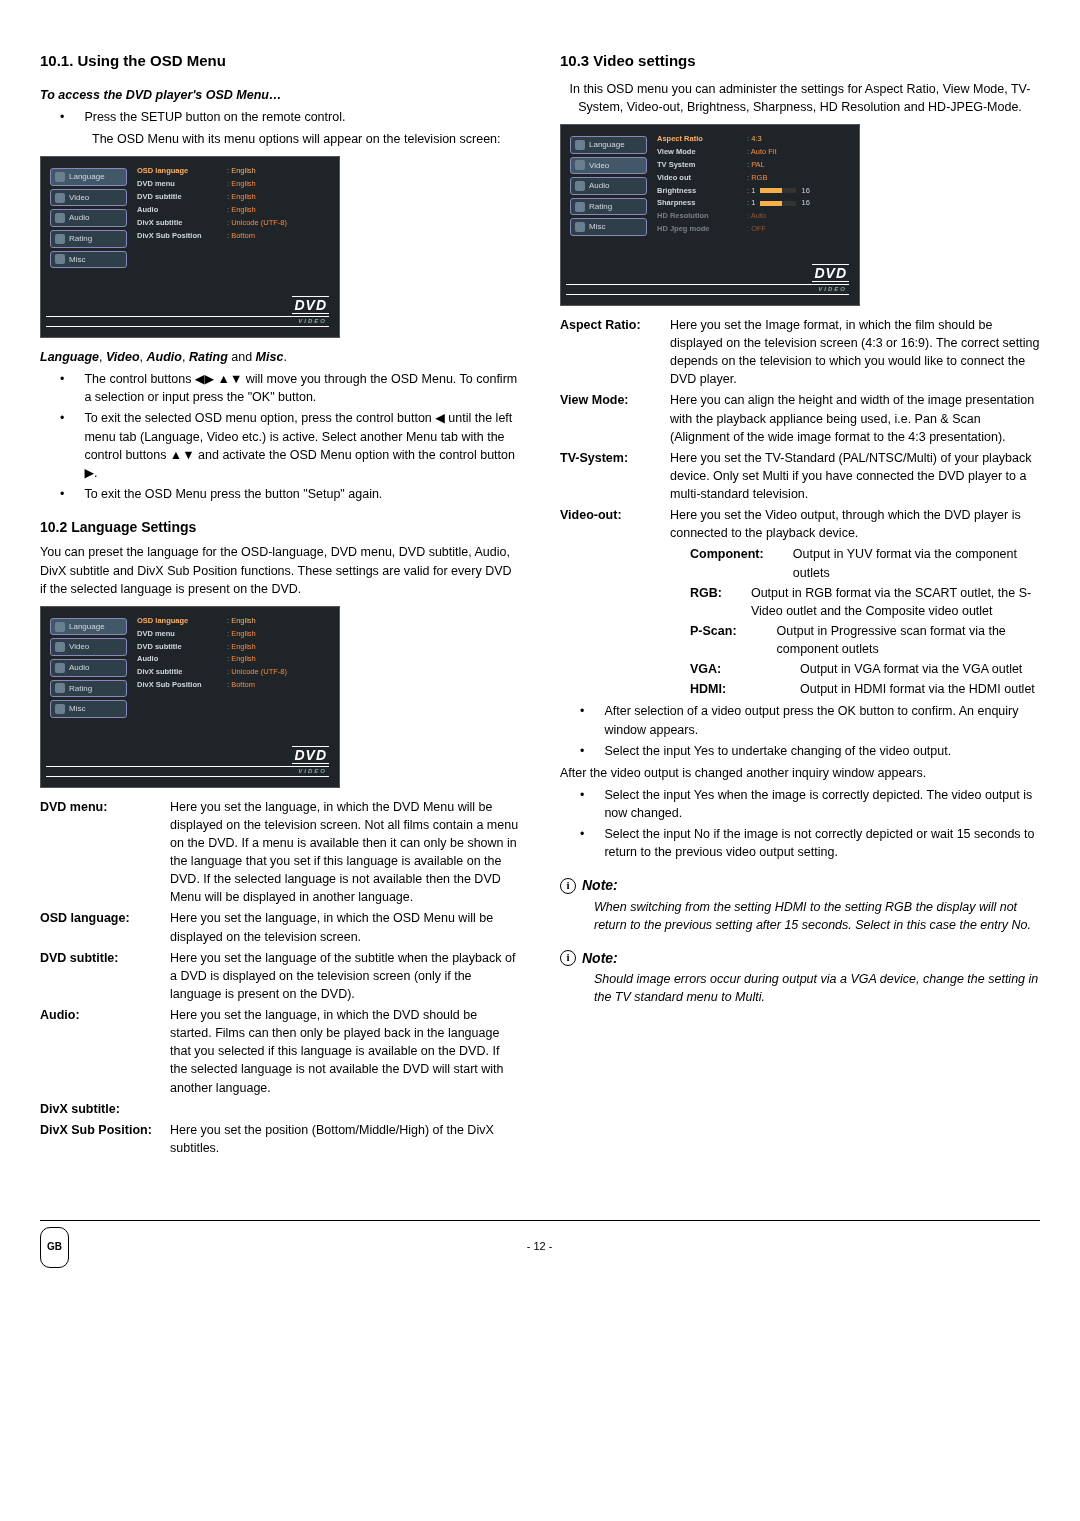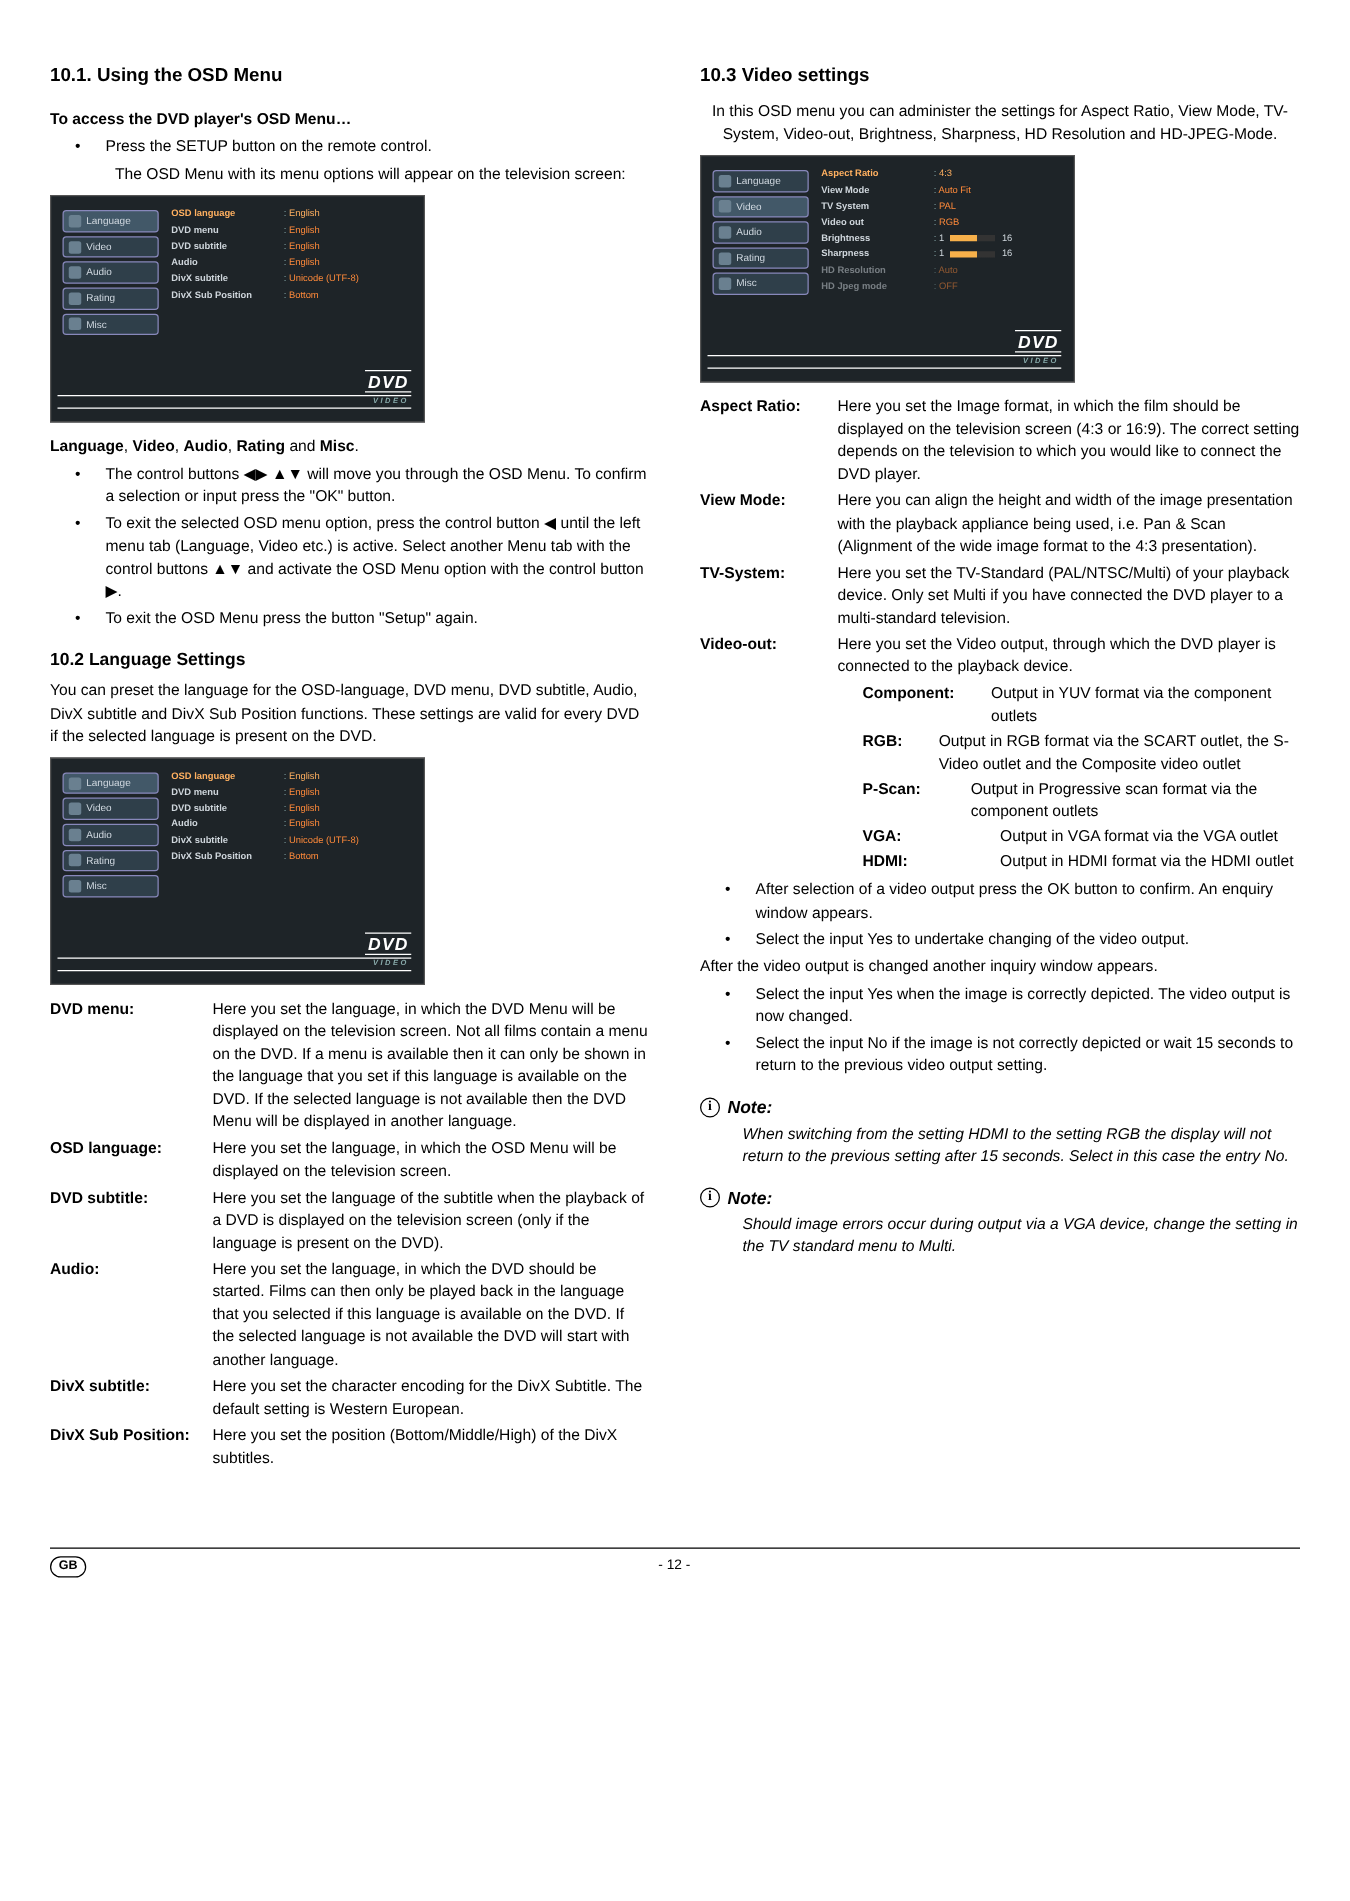--- a/index.html
+++ b/index.html
@@ -1,21 +1,21 @@
 <!DOCTYPE html>
 <html><head>
 <meta charset="utf-8">
 <style>
   * { box-sizing: border-box; margin: 0; padding: 0; }
   body { font-family: Arial, Helvetica, sans-serif; font-size: 12.5px; color: #000; background: #fff; width: 1080px; margin: 0 auto; padding: 50px 40px 30px 40px; line-height: 1.45; }
   .page { display: flex; gap: 40px; }
   .col { flex: 1; min-width: 0; }
   h2 { font-size: 15px; font-weight: bold; margin-bottom: 8px; }
   h3 { font-size: 14px; font-weight: bold; margin-top: 14px; margin-bottom: 6px; }
-  b, .bold { font-weight: bold; }
+  b, .bold { font-weight: bold; font-style: italic; }
   .bullet-list { list-style: none; padding-left: 0; margin: 4px 0; }
   .bullet-list li { display: flex; align-items: flex-start; margin-bottom: 3px; }
   .bullet-list li::before { content: "•"; margin: 0 20px 0 20px; }
   .sub-indent { padding-left: 52px; }
   .osd-figure {
     width: 300px; background: #1e2428; border: 1px solid #555; padding: 8px 10px 10px 5px; margin: 8px 0 10px 0;
     position: relative; font-family: Arial, sans-serif;
   }
   .osd-inner { display:flex; }
   .osd-left { width: 85px; }
@@ -42,21 +42,21 @@
   .deflist .desc { flex:1; }
   .deflist2 .row .term { width:110px; }
   .sublist { margin-left:130px; }
   .sublist .row { display:flex; margin-bottom:2px; }
   .sublist .term { width:110px; font-weight:bold; }
   .note-head { font-style:italic; font-weight:bold; font-size:14px; margin-top:14px; display:flex; align-items:center; gap:6px; }
   .note-head .info-icon { display:inline-flex; width:16px; height:16px; border:1.6px solid #000; border-radius:50%; align-items:center; justify-content:center; font-style:normal; font-family:Georgia,serif; font-size:11px; }
   .note-body { font-style:italic; padding-left:34px; margin-top:2px; }
   .intro { margin-bottom:4px;text-align:center; }
   .footer { border-top:1px solid #000; margin-top:60px; padding-top:6px; display:flex; justify-content:space-between; align-items:center; font-size:11px; }
-  .footer .gb { border:1px solid #000; border-radius:10px; padding:0 6px; font-weight:bold; font-size:10px; }
+  .footer .gb { border:1px solid #000; border-radius:10px; padding:12px 6px; font-weight:bold; font-size:10px; }
 </style>
 </head>
 <body>
 
 <div class="page">
 
   <div class="col">
     <h2>10.1. Using the OSD Menu</h2>
 
     <p class="bold" style="margin-top:14px;">To access the DVD player's OSD Menu…</p>
@@ -174,21 +174,20 @@
         <div class="row">
           <div class="term">DVD subtitle:</div>
           <div class="desc">Here you set the language of the subtitle when the playback of a DVD is displayed on the television screen (only if the language is present on the DVD).</div>
         </div>
         <div class="row">
           <div class="term">Audio:</div>
           <div class="desc">Here you set the language, in which the DVD should be started. Films can then only be played back in the language that you selected if this language is available on the DVD. If the selected language is not available the DVD will start with another language.</div>
         </div>
         <div class="row">
           <div class="term">DivX subtitle:</div>
-          <div class="desc">Here you set the character encoding for the DivX Subtitle. The default setting is Western European.</div>
         </div>
         <div class="row">
           <div class="term">DivX Sub Position:</div>
           <div class="desc">Here you set the position (Bottom/Middle/High) of the DivX subtitles.</div>
         </div>
       </div>
   </div>
 
   <div class="col">
     <h2>10.3 Video settings</h2>

